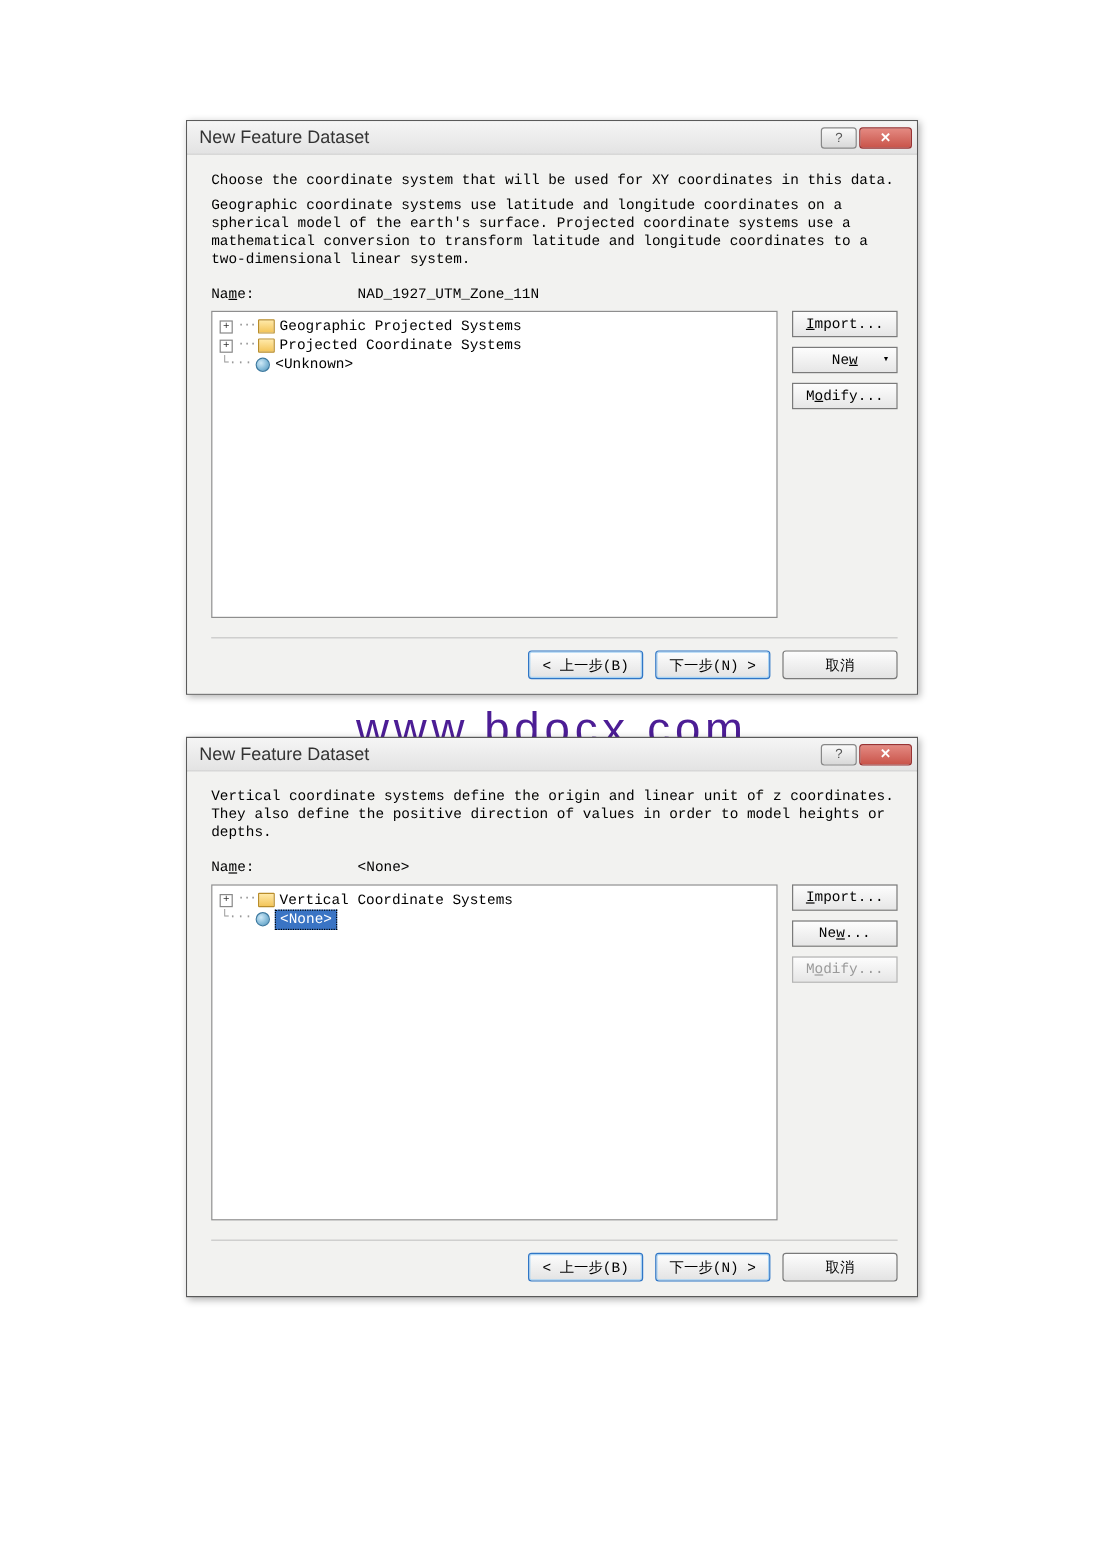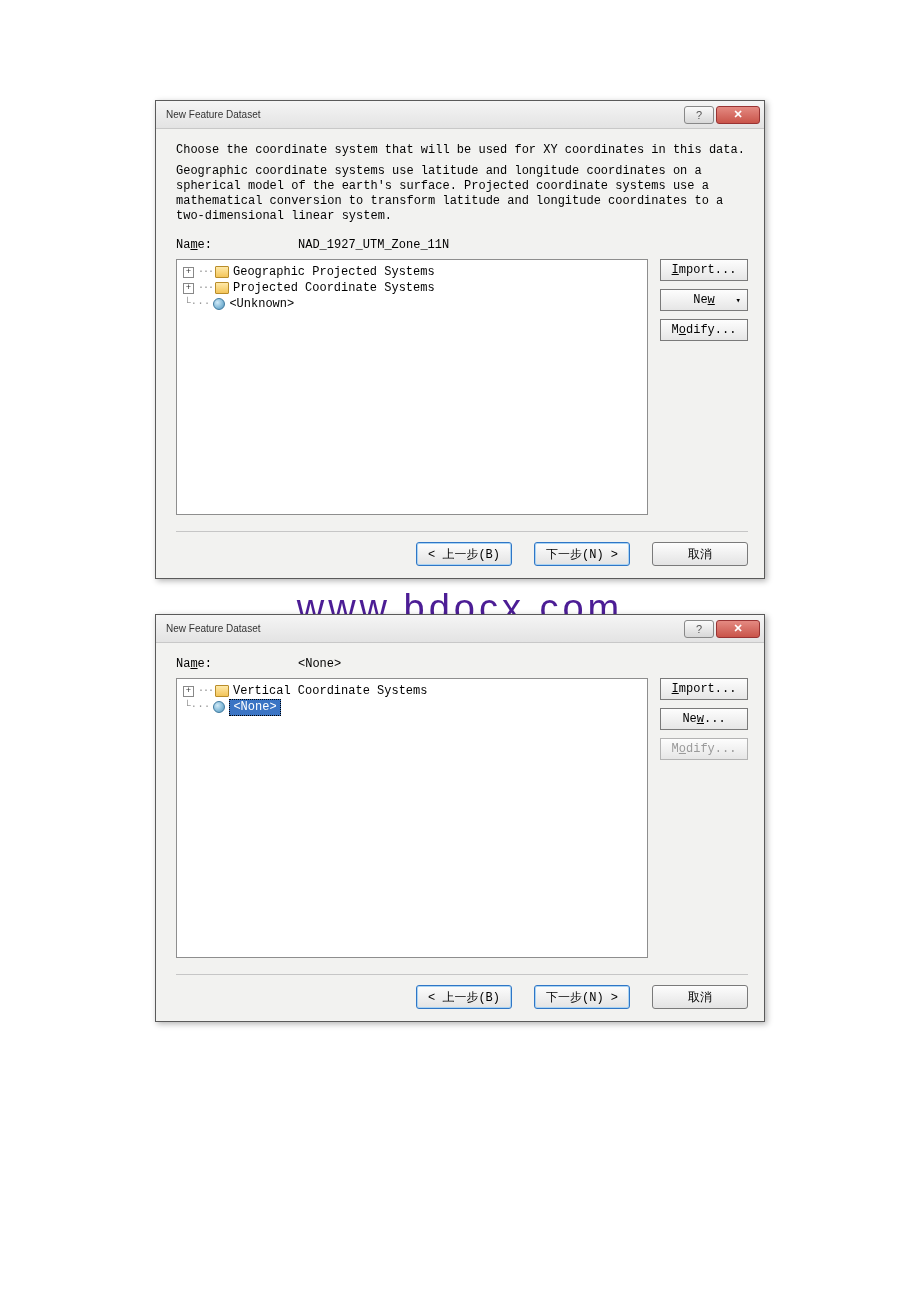--- a/index.html
+++ b/index.html
@@ -25,21 +25,21 @@
     height: 28px;
     background: linear-gradient(#f5f5f5, #e3e3e3);
     display: flex;
     align-items: center;
     padding: 0 4px 0 10px;
     border-bottom: 1px solid #c8c8c8;
   }
   .titlebar .title {
     flex: 1;
     color: #333;
-    font-size: 10px;
+    font-size: 15px;
   }
   .tb-btn {
     width: 38px;
     height: 18px;
     margin-left: 2px;
     border: 1px solid #888;
     border-radius: 3px;
     display: flex;
     align-items: center;
     justify-content: center;
@@ -120,21 +120,21 @@
   .hr { border:0; border-top:1px solid #c6c6c6; margin:16px 0 10px 0; }
   .footer {
     display:flex; justify-content:flex-end; gap:10px; align-items:center;
   }
   .wbtn {
     border:1px solid #7a7a7a;
     background: linear-gradient(#fdfdfd,#e3e3e3);
     height:24px; min-width:96px;
     font-family:"Courier New",monospace; font-size:12px;
     display:flex; align-items:center; justify-content:center;
-    padding:0 10px; border-radius:3px;margin-left:12px;
+    padding:0 10px; border-radius:3px;
   }
   .wbtn.primary {
     border:1px solid #2f76c6;
     box-shadow: inset 0 0 0 1px #a9d3f3;
   }
   .watermark {
     position:relative; text-align:center;
     color:#4c1d95; font-size:38px; letter-spacing:4px;
     margin:-22px 0 -16px 0; font-family:Arial,sans-serif;
     user-select:none;
@@ -207,20 +207,21 @@
 
   <div class="watermark">www.bdocx.com</div>
 
   <div class="dialog">
     <div class="titlebar">
       <div class="title">New Feature Dataset</div>
       <div class="tb-btn tb-help">?</div>
       <div class="tb-btn tb-close">✕</div>
     </div>
     <div class="body">
+      <div class="mono desc2">Vertical coordinate systems define the origin and linear unit of z coordinates. They also define the positive direction of values in order to model heights or depths.</div>
       <div class="name-row mono">
         <div class="name-label"><span>Na</span><span class="underline">m</span><span>e:</span></div>
         <div>&lt;None&gt;</div>
       </div>
       <div class="mid">
         <div class="tree tree2 mono">
           <div class="tree-row">
             <span class="expander">+</span>
               <span class="dots">···</span>
             <span class="folder"></span>

